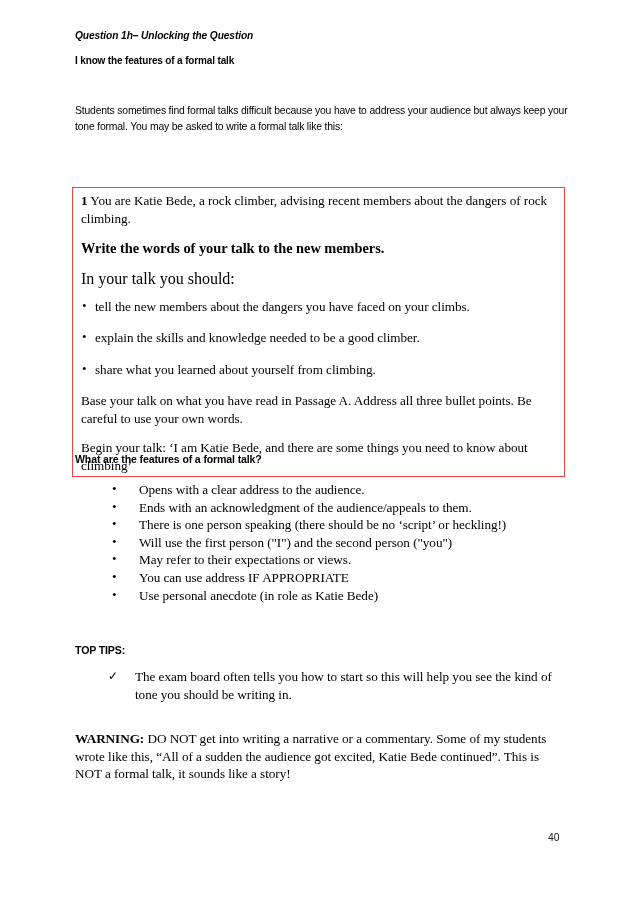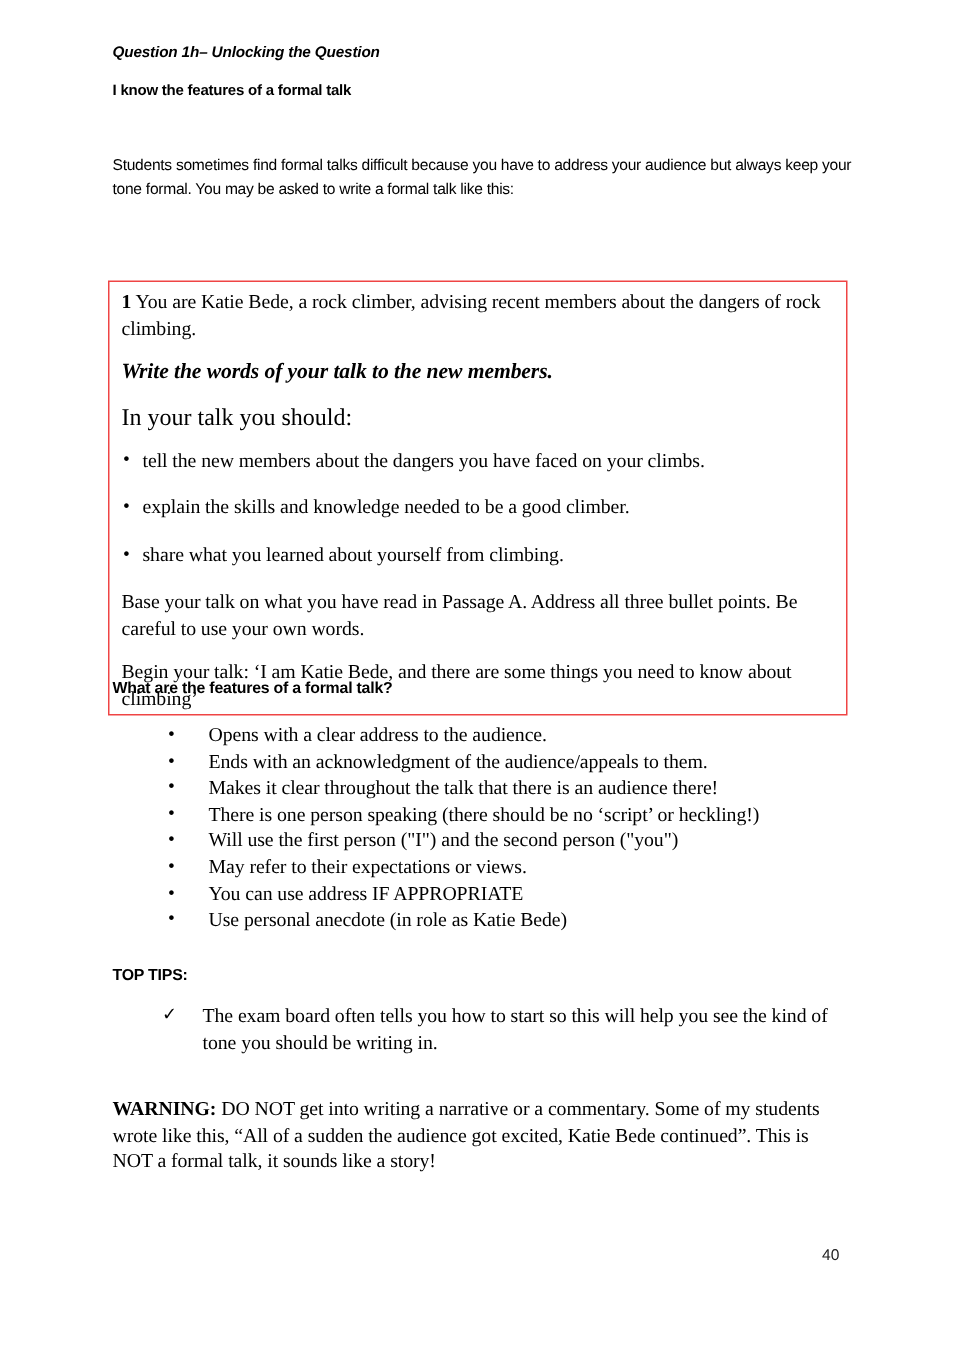--- a/index.html
+++ b/index.html
@@ -87,21 +87,20 @@
     margin: 0 0 12px 0;
   }
   .qb-num { font-weight: bold; }
   .qb-strong {
     font-family: "Liberation Serif", serif;
     font-size: 14.4px;
     font-weight: bold;
     line-height: 18px;
     letter-spacing: -0.05px;
     margin: 0 0 13px 0;
-    font-style: italic;
   }
   .qb-intro {
     font-family: "Liberation Serif", serif;
     font-size: 16px;
     line-height: 17.5px;
     margin: 0 0 10px 0;
   }
   .qb-bullets {
     margin: 0 0 10px 0;
     padding: 0;
@@ -255,21 +254,20 @@
 
       <p class="qb-tail last">Begin your talk: ‘I am Katie Bede, and there are some things you need to know about climbing’</p>
     </div>
   </div>
 
   <div class="feat-heading">What are the features of a formal talk?</div>
 
   <ul class="feat-list">
     <li>Opens with a clear address to the audience.</li>
     <li>Ends with an acknowledgment of the audience/appeals to them.</li>
-    <li>Makes it clear throughout the talk that there is an audience there!</li>
     <li>There is one person speaking (there should be no ‘script’ or heckling!)</li>
     <li>Will use the first person ("I") and the second person ("you")</li>
     <li>May refer to their expectations or views.</li>
     <li>You can use address IF APPROPRIATE</li>
     <li>Use personal anecdote (in role as Katie Bede)</li>
   </ul>
 
   <div class="tips-heading">TOP TIPS:</div>
 
   <ul class="tips-list">

